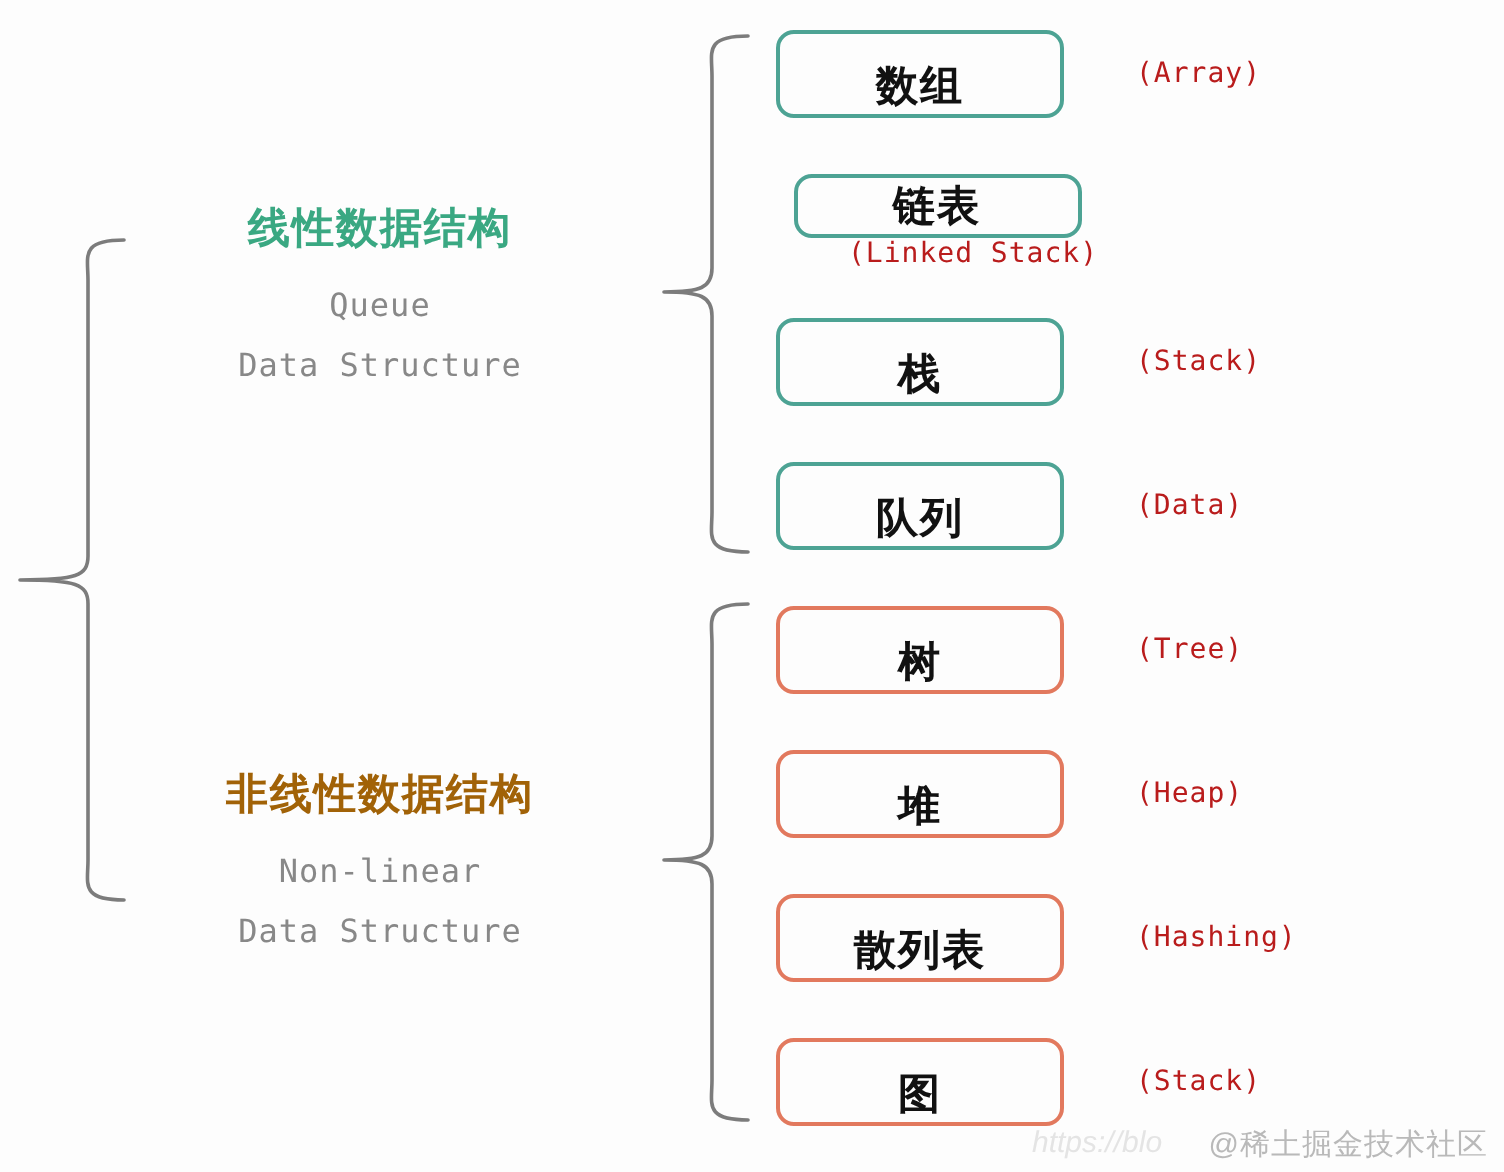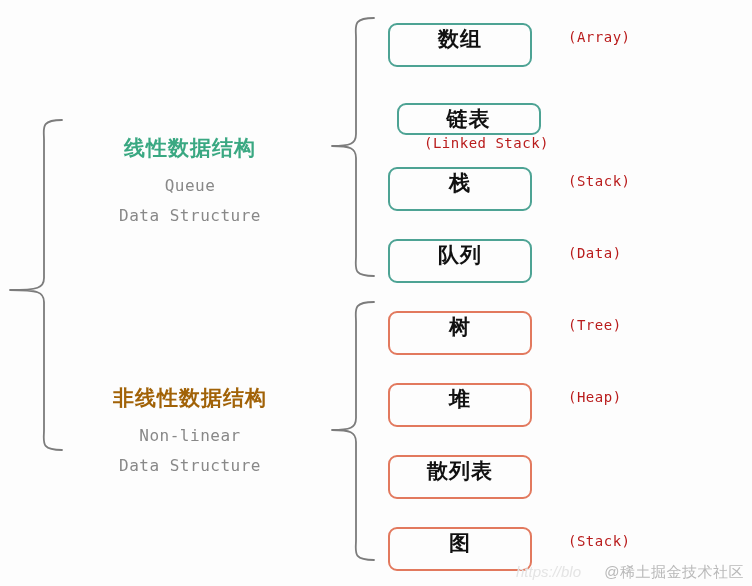--- a/index.html
+++ b/index.html
@@ -33,21 +33,21 @@
     text-align: center;
   }
   .group-title {
     font-size: 21px;
     font-weight: bold;
     letter-spacing: 1px;
     line-height: 30px;
     margin: 0 0 8px 0;
     white-space: nowrap;
   }
-  .group-title.linear   { color: #3aa882; margin-top: 33px; }
+  .group-title.linear   { color: #3aa882; }
   .group-title.nonlinear{ color: #a16207; }
   .group-sub {
     font-family: "DejaVu Sans Mono", "Liberation Mono", monospace;
     font-size: 16px;
     color: #888888;
     line-height: 30px;
     letter-spacing: 0.5px;
     white-space: nowrap;
   }
 
@@ -60,27 +60,26 @@
     align-items: center;
   }
   .item-box {
     width: 144px;
     height: 44px;
     box-sizing: border-box;
     border: 2px solid #4da394;
     border-radius: 9px;
     background: #fdfdfd;
     display: flex;
-    align-items: flex-start;
+    align-items: flex-end;
     justify-content: center;
     font-size: 21px;
     font-weight: bold;
     color: #111111;
     letter-spacing: 1px;
-    margin-top: 16px;
   }
   .item-row.nonlinear .item-box {
     border-color: #e2795e;
   }
   .item-en {
     font-family: "DejaVu Sans Mono", "Liberation Mono", monospace;
     font-size: 14px;
     color: #b91c1c;
     margin-left: 36px;
     white-space: nowrap;
@@ -173,20 +172,21 @@
     <div class="item-box">
       <span>堆</span>
     </div>
     <div class="item-en">(Heap)</div>
   </div>
 
   <div class="item-row nonlinear" style="top: 447px;">
     <div class="item-box">
       <span>散列表</span>
     </div>
+    <div class="item-en">(Hashing)</div>
   </div>
 
   <div class="item-row nonlinear" style="top: 519px;">
     <div class="item-box">
       <span>图</span>
     </div>
     <div class="item-en">(Stack)</div>
   </div>
 
   <div id="watermark-url">https://blo</div>

